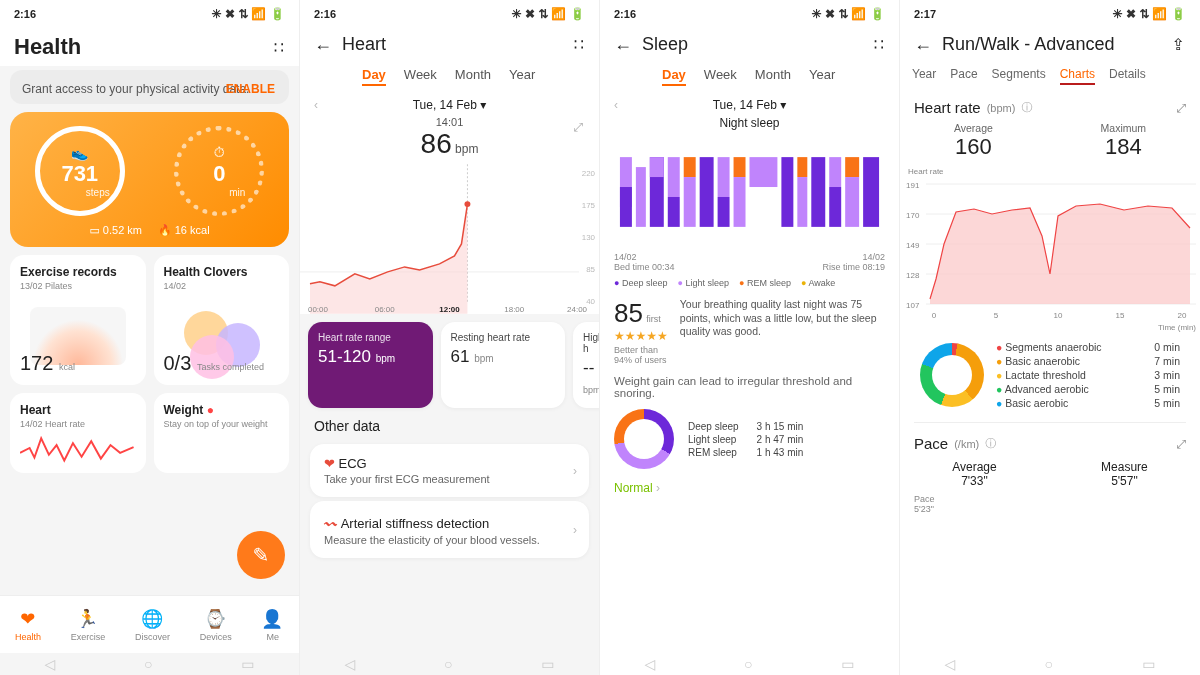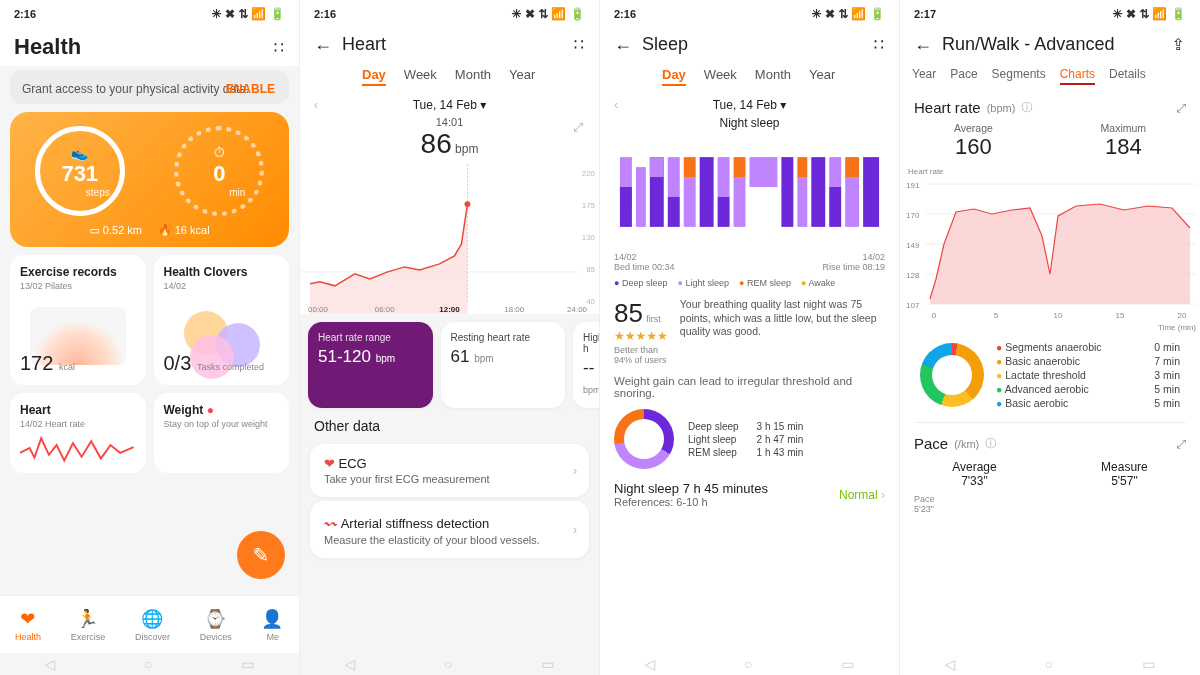--- a/index.html
+++ b/index.html
@@ -387,24 +387,20 @@
               <span>2 h 47 min</span>
             </div>
         <div>
               <span class="l-rem">REM sleep</span>
               <span>1 h 43 min</span>
             </div>
       </div>
     </div>
   </div>
   <div class="bot-row">
-    <div>
-      <div class="l">Night sleep  7 h 45 minutes</div>
-      <div class="r">References: 6-10 h</div>
-    </div>
     <div><span class="normal">Normal</span> <span style="color:#bbb">›</span></div>
   </div>
   <div class="navsoft">
         <span>◁</span>
         <span>○</span>
         <span>▭</span>
       </div>
 </div>
 
 <div class="pane">

